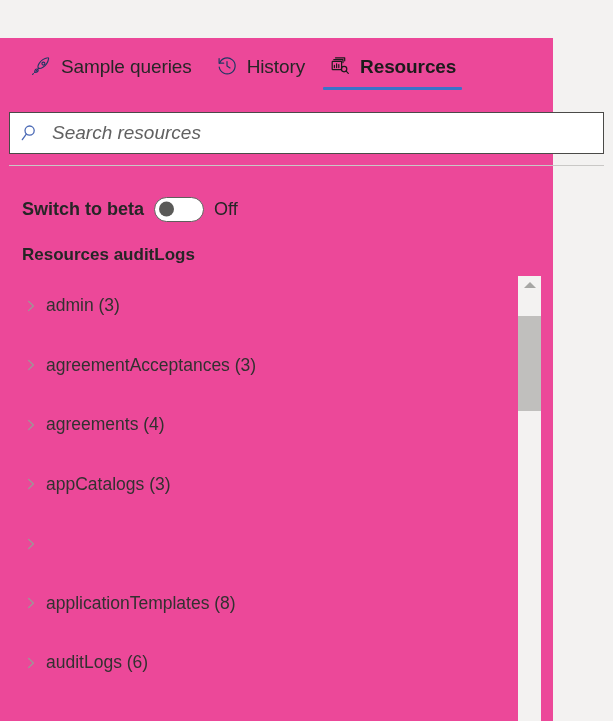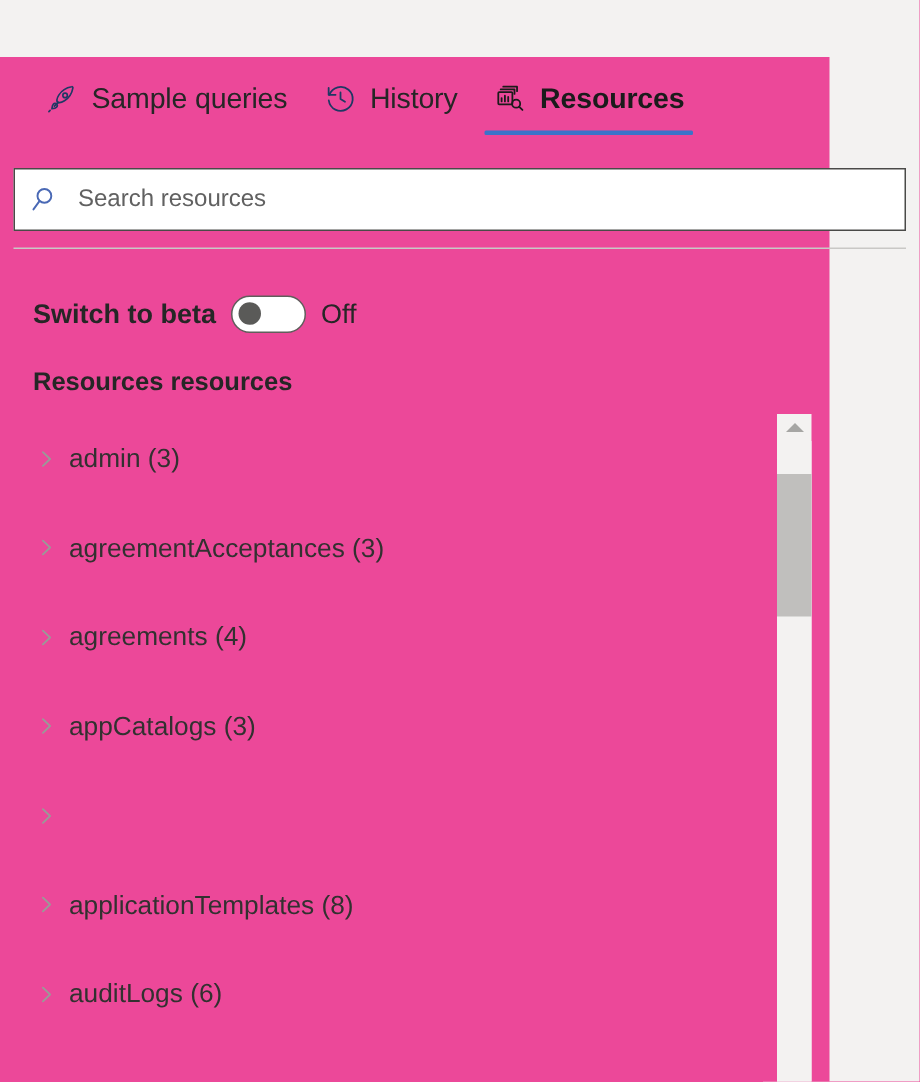--- a/index.html
+++ b/index.html
@@ -105,24 +105,25 @@
     align-items: center;
     justify-content: center;
     flex: 0 0 auto;
   }
   .search-input {
     flex: 1 1 auto;
     border: none;
     outline: none;
     background: transparent;
     font-family: "Liberation Sans", sans-serif;
-    font-size: 16px;
+    font-size: 19px;
     color: #1b1b1b;
     padding: 0 24px 0 2px;
     height: 100%;
+    font-style: italic;
   }
   .search-input::placeholder {
     color: #616161;
     opacity: 1;
   }
 
   
   .divider {
     position: absolute;
     left: 9px;
@@ -350,21 +351,21 @@
   <div class="divider"></div>
 
   <div class="beta-row">
     <span class="beta-label">Switch to beta</span>
     <span class="toggle">
       <span class="knob"></span>
     </span>
     <span class="toggle-state">Off</span>
   </div>
 
-  <div class="section-heading">Resources resources</div>
+  <div class="section-heading">Resources auditLogs</div>
 
   <div class="list">
 
     <div class="list-item">
       <span class="chevron">
         <svg width="14" height="14" viewBox="0 0 14 14" fill="none" stroke="#9a9a98" stroke-width="1.2" stroke-linecap="round" stroke-linejoin="round">
             <path d="M4.6 2.4L9.4 7l-4.8 4.6"></path>
           </svg>
       </span>
       <span class="item-label">admin (3)</span>

